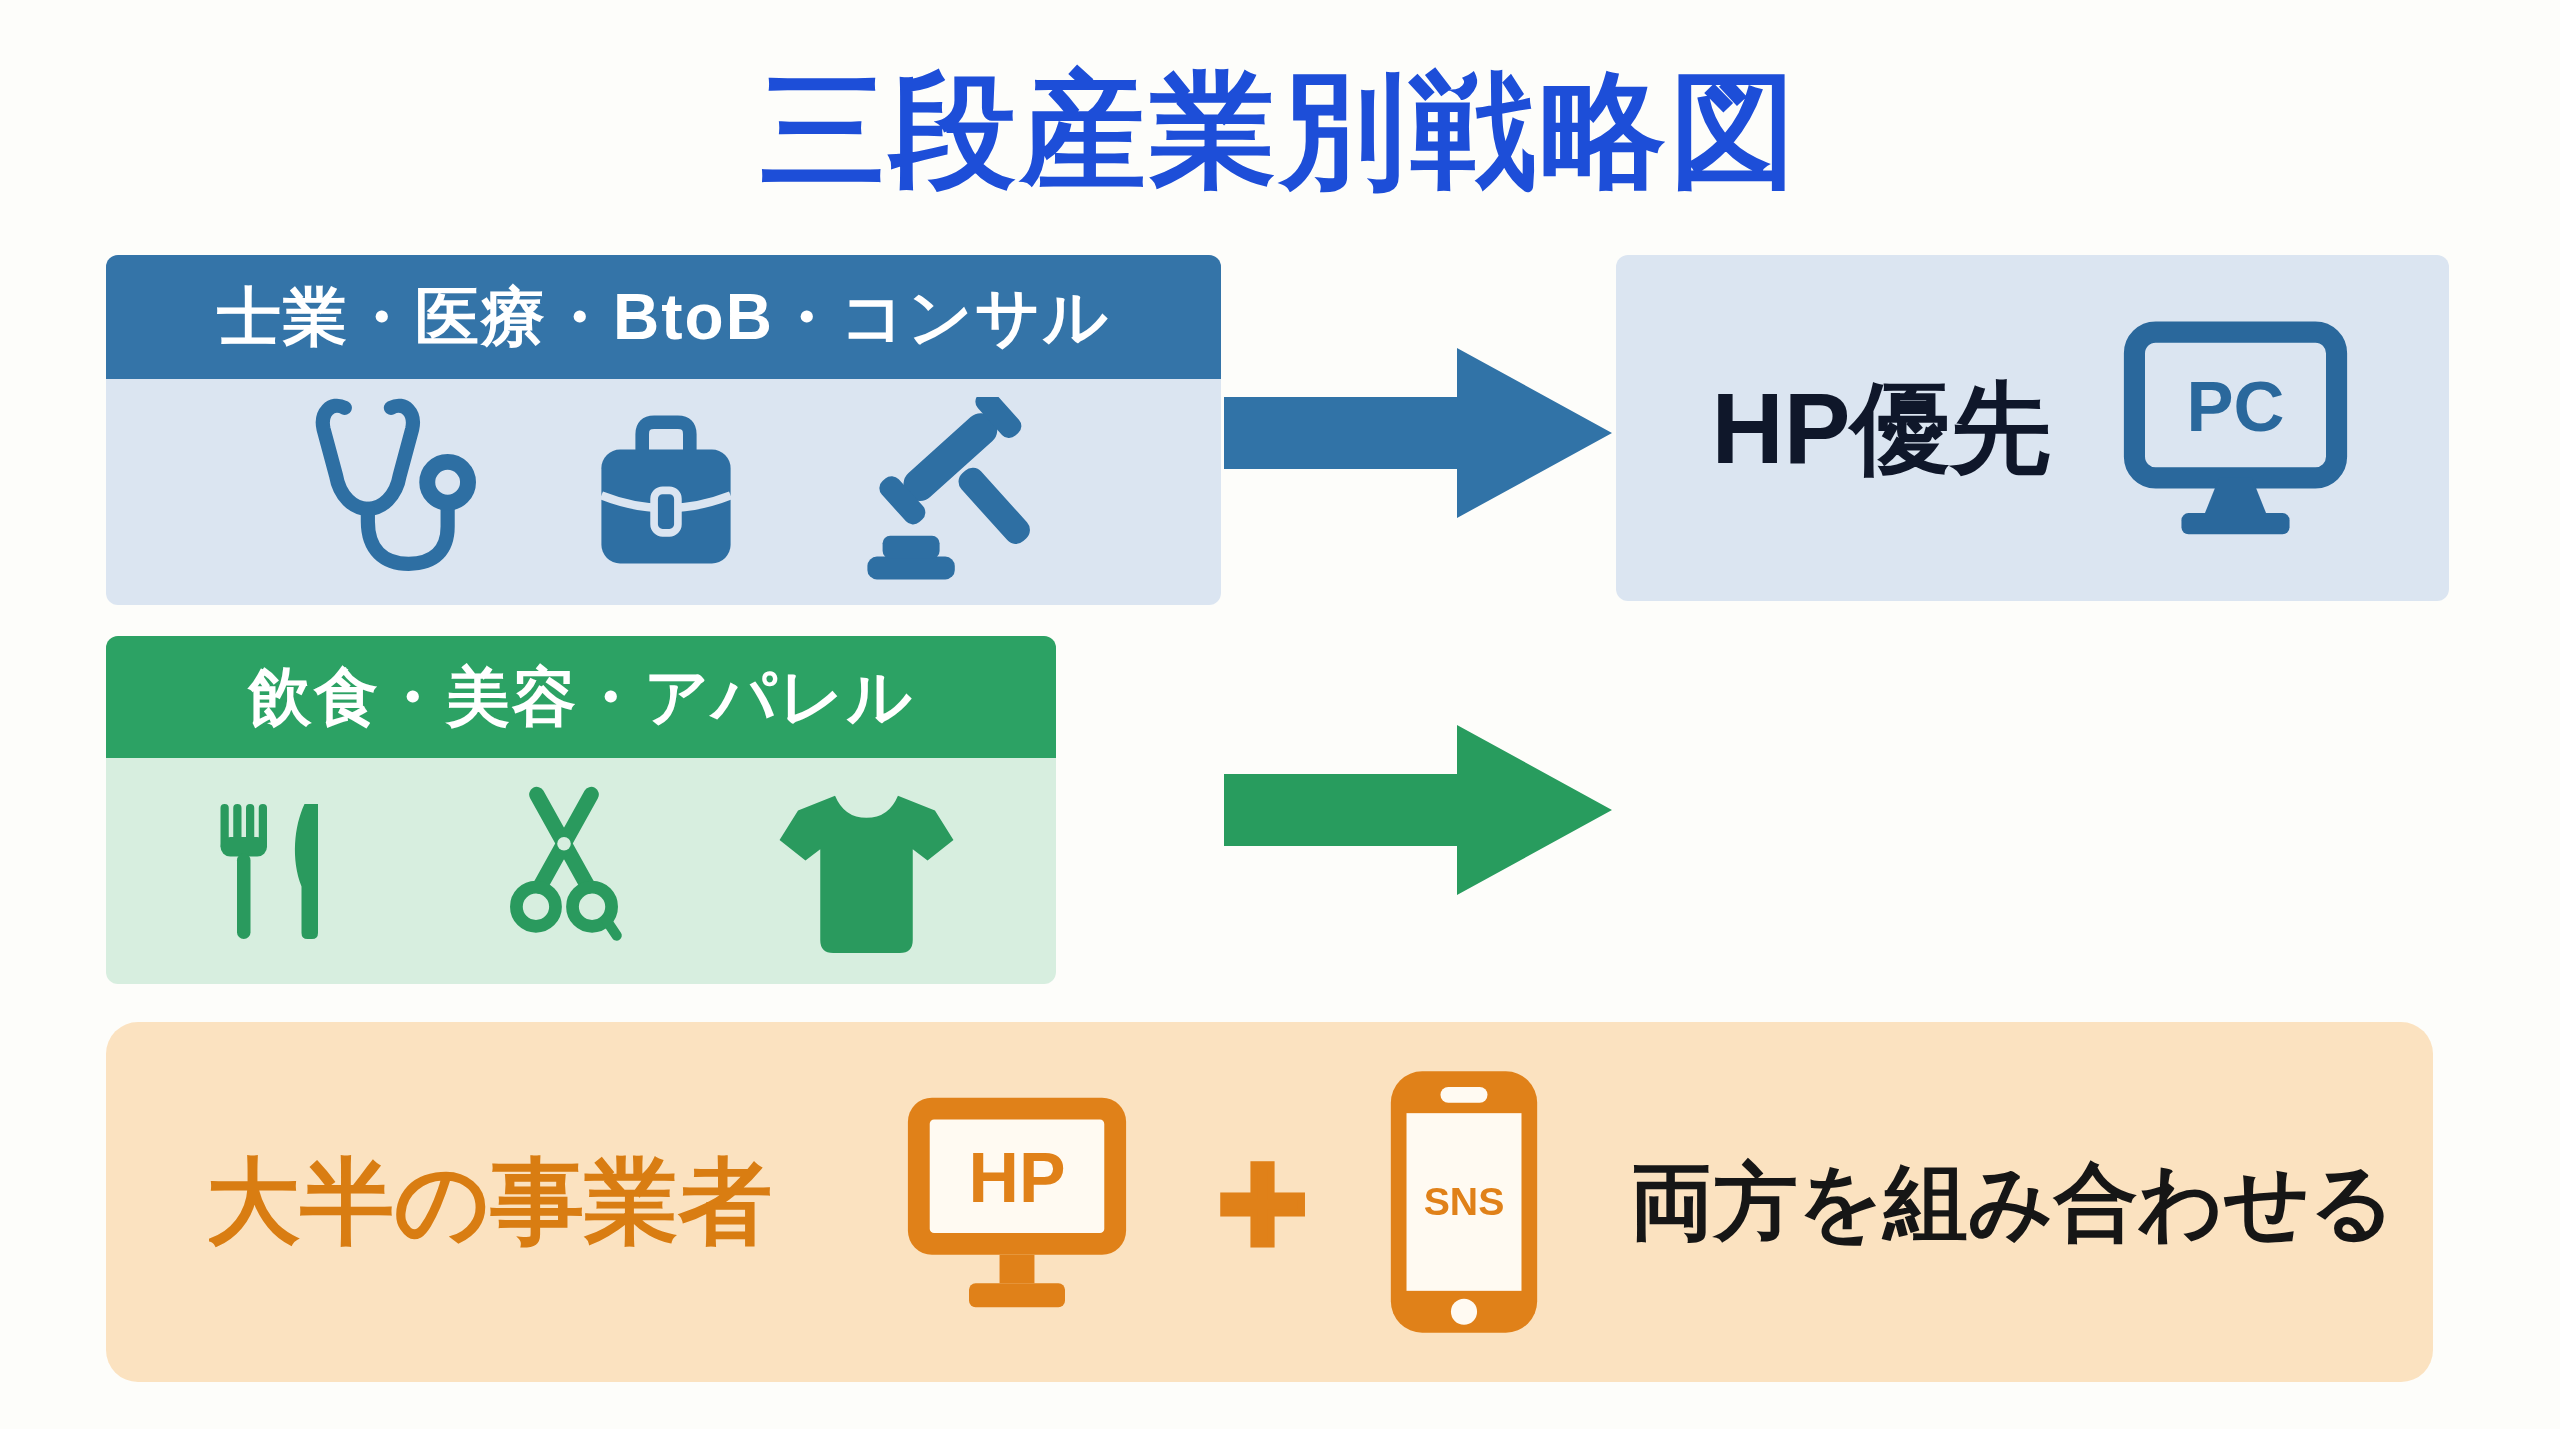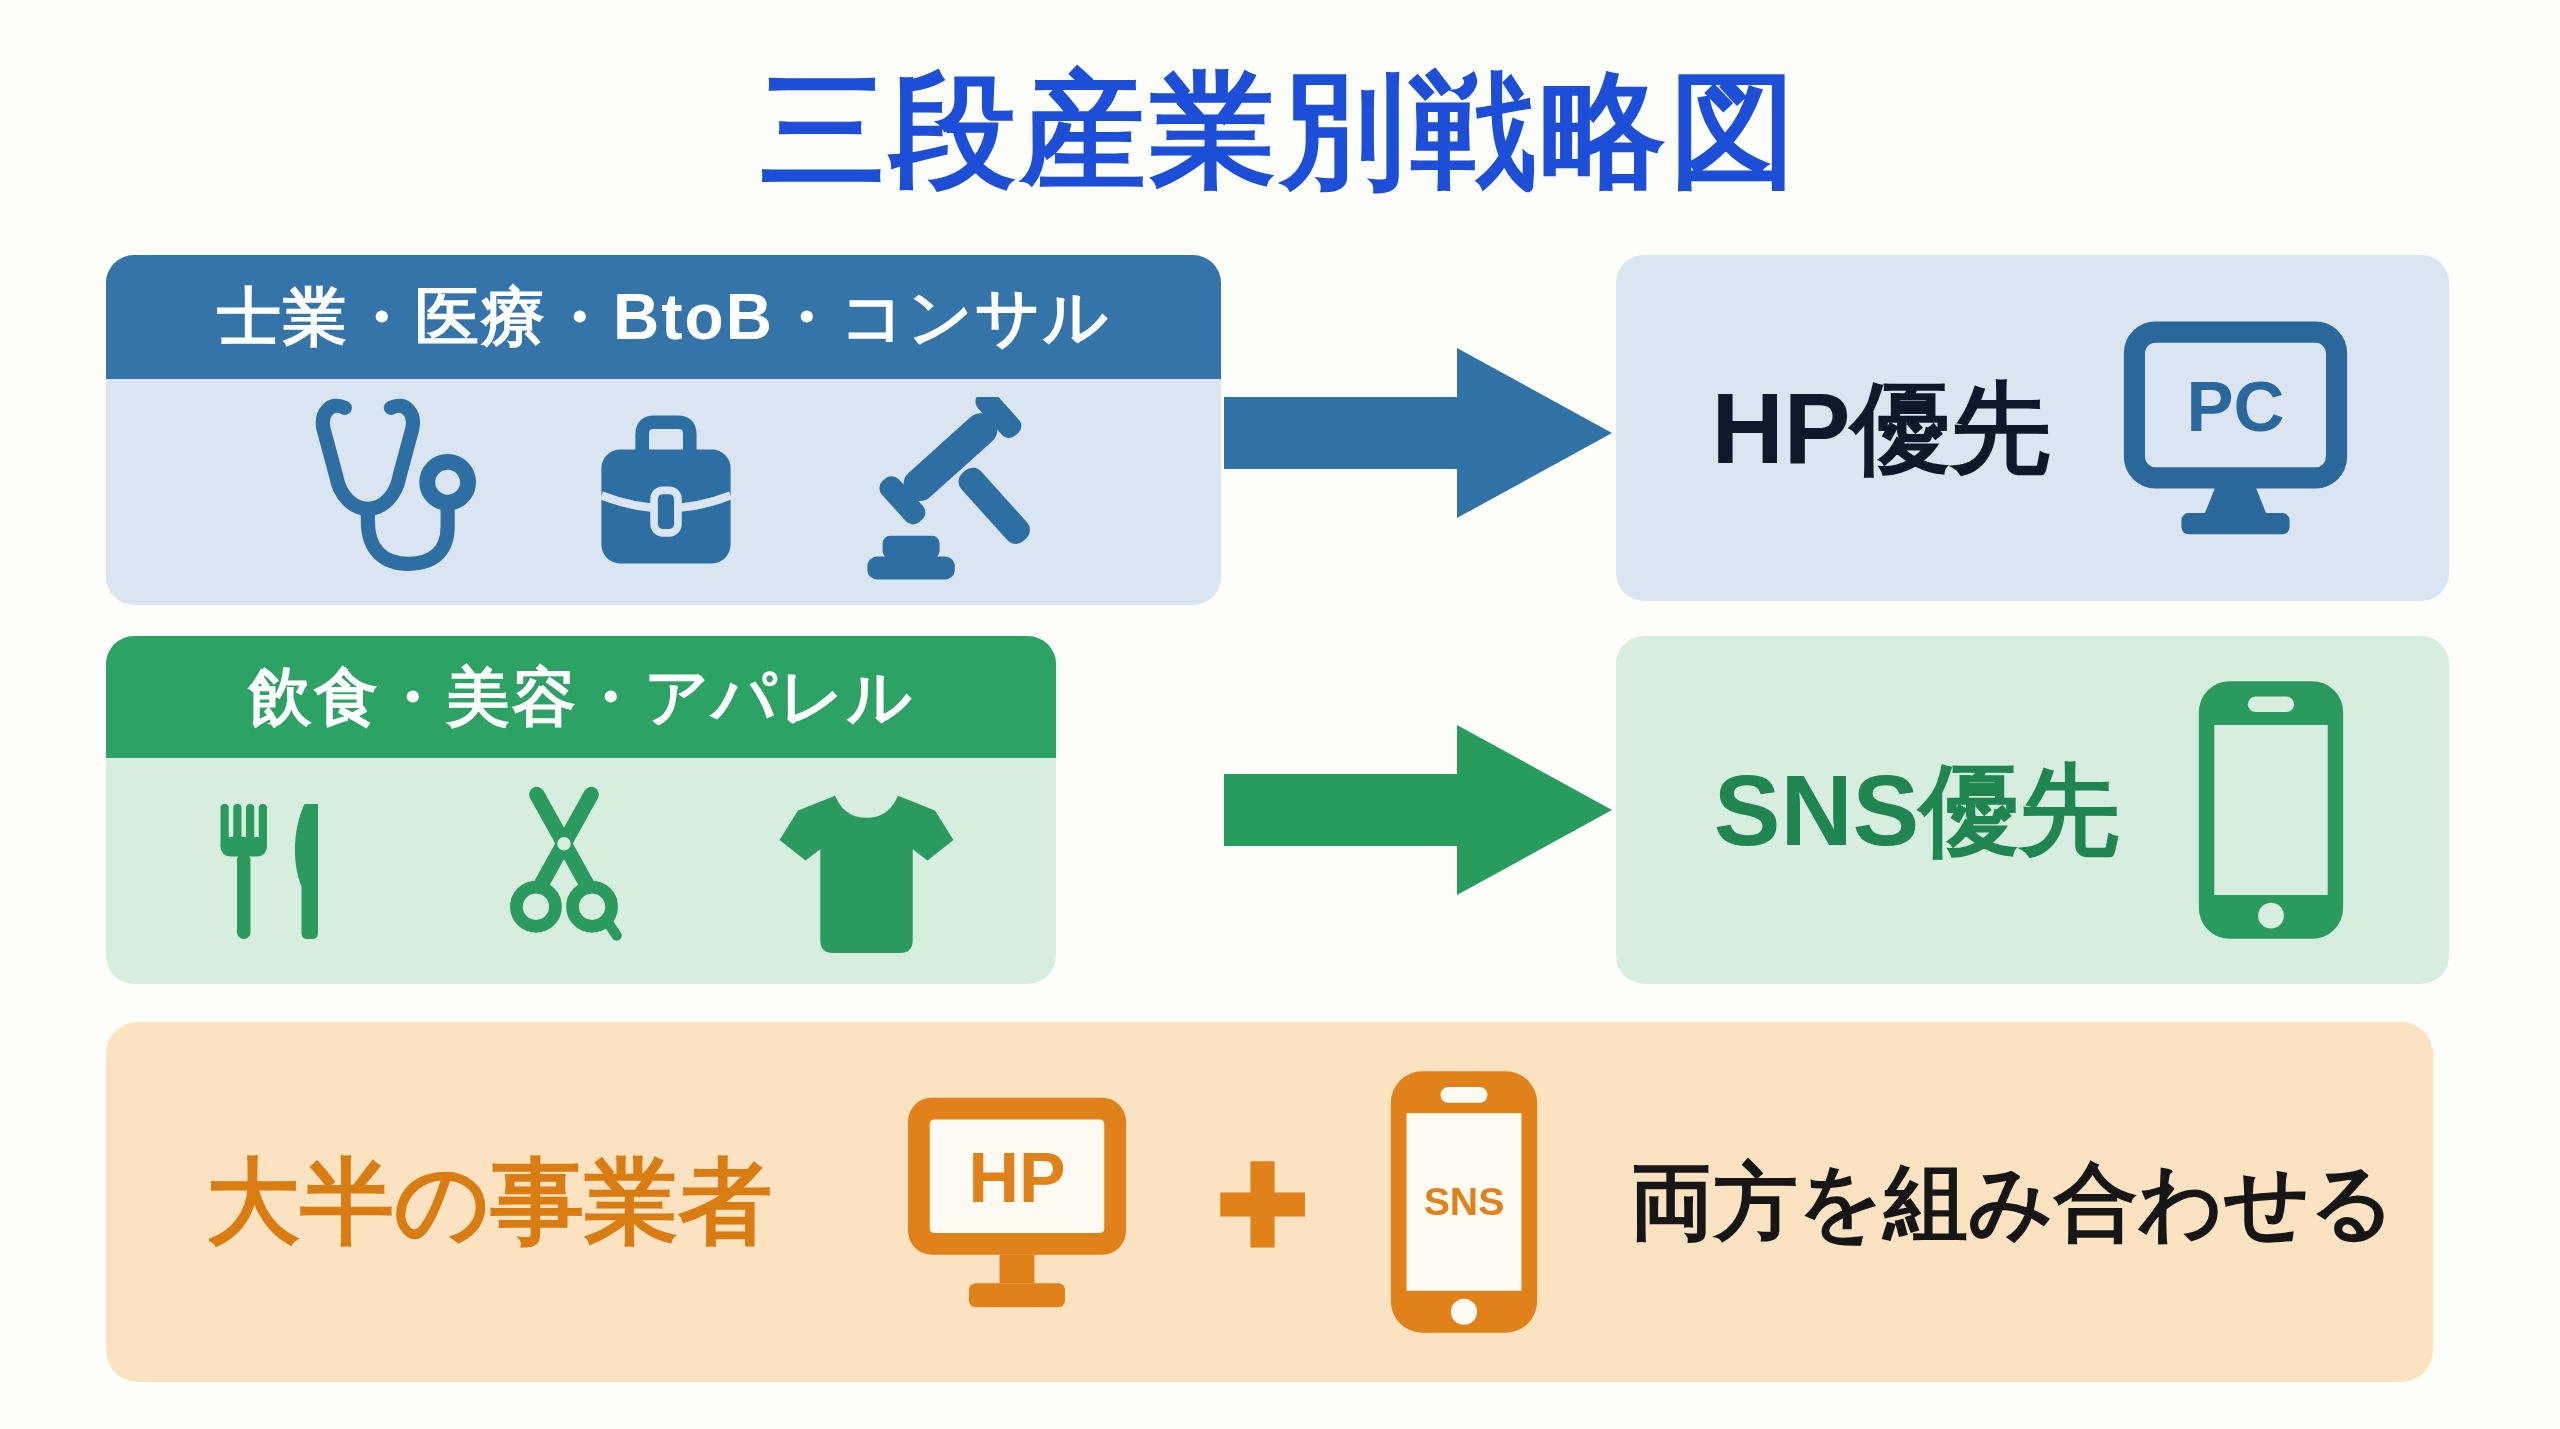--- a/index.html
+++ b/index.html
@@ -6,21 +6,21 @@
   .canvas {
     position:relative; width:2560px; height:1429px; overflow:hidden;
     background:#fdfdfa;
     font-family:"Liberation Sans","DejaVu Sans",sans-serif;
   }
   .title {
     position:absolute; left:0; top:48px; width:100%; margin:0;
     text-align:center; font-size:126px; font-weight:900; color:#1d4ed8;
     letter-spacing:4px;
   }
-  .card { position:absolute; border-radius:28px; overflow:hidden; }
+  .card { position:absolute; border-radius:12px; overflow:hidden; }
   
   .card-r1-left  { left:106px; top:255px; width:1115px; height:350px; background:#dbe5f1; }
   .card-r1-right { left:1616px; top:255px; width:833px; height:346px; background:#dbe5f1;
                    display:flex; align-items:center; justify-content:center; gap:68px; }
   .hdr { display:flex; align-items:center; justify-content:center;
          color:#ffffff; font-size:64px; font-weight:bold; letter-spacing:2px; }
   .hdr-blue  { height:124px; background:#3474a8; }
   .hdr-green { height:122px; background:#2ca264; }
   .icon-row { display:flex; align-items:center; justify-content:center; height:226px; }
   .icon-row-r1 { gap:105px; }
@@ -137,29 +137,20 @@
       <svg width="185" height="185" viewBox="0 0 100 100">
         <path fill="#2a9a5e" d="M33,9 L13,17 L3,33 L17,44 L25,38 L25,87 Q25,94 32,94 L68,94 Q75,94 75,87 L75,38 L83,44 L97,33 L87,17 L67,9 Q62,21 50,21 Q38,21 33,9 Z"></path>
       </svg>
     </div>
   </section>
 
   <svg class="arrow arrow-2" viewBox="0 0 392 230">
     <polygon points="0,79 233,79 233,30 388,115 233,200 233,151 0,151" fill="#289c5e"></polygon>
   </svg>
 
-  <section class="card card-r2-right">
-    <span class="result-label result-label-green">SNS優先</span>
-    <svg width="160" height="268" viewBox="0 0 62 104">
-      <rect x="3" y="2" width="56" height="100" rx="12" fill="#2a9a5e"></rect>
-      <rect x="22" y="8" width="18" height="6" rx="3" fill="#d7eedf"></rect>
-      <rect x="9" y="19" width="44" height="66" fill="#d7eedf"></rect>
-      <circle cx="31" cy="93" r="5" fill="#d7eedf"></circle>
-    </svg>
-  </section>
 
   <section class="card card-bottom">
     <span class="bottom-label">大半の事業者</span>
 
     <svg class="hp-monitor" width="240" height="227" viewBox="0 0 110 104">
       <rect x="5" y="4" width="100" height="72" rx="11" fill="#e08119"></rect>
       <rect x="15" y="14" width="80" height="52" rx="2" fill="#fffaf2"></rect>
       <text x="55" y="52" text-anchor="middle" font-size="32" font-weight="bold" fill="#e08119">HP</text>
       <rect x="47" y="76" width="16" height="13" fill="#e08119"></rect>
       <rect x="33" y="89" width="44" height="11" rx="3" fill="#e08119"></rect>

